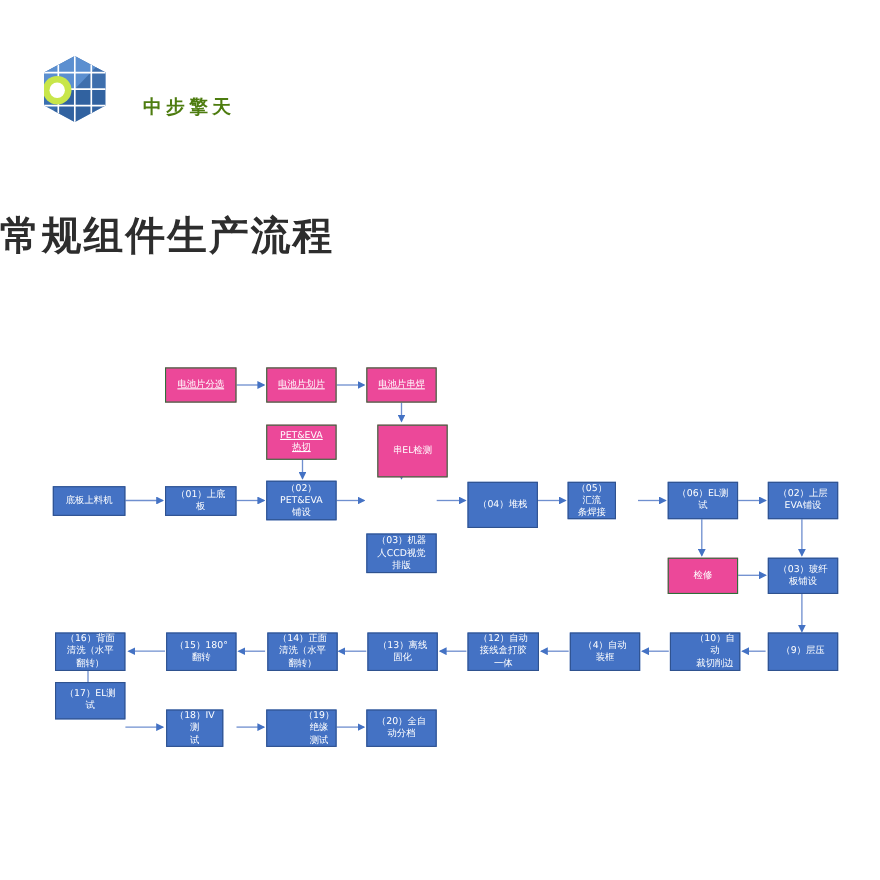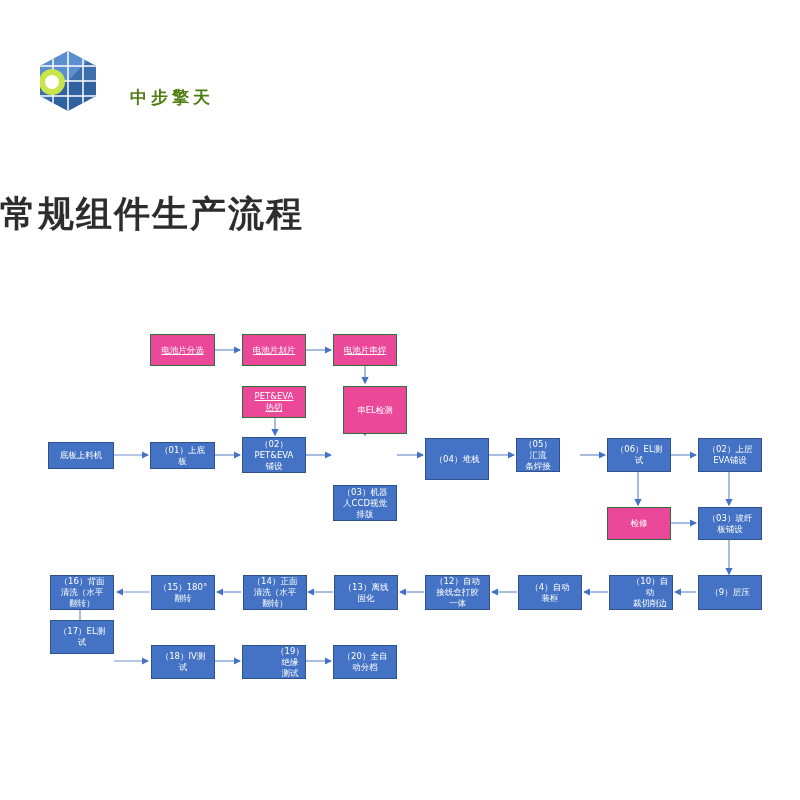--- a/index.html
+++ b/index.html
@@ -137,18 +137,18 @@
 接线盒打胶
 一体</span></div>
 <div class="box blue" style="left:518px;top:575px;width:64px;height:35px;"><span>（4）自动
 装框</span></div>
 <div class="box blue" style="left:609px;top:575px;width:64px;height:35px;padding-left:21px;"><span>（10）自动
 裁切削边</span></div>
 <div class="box blue" style="left:698px;top:575px;width:64px;height:35px;"><span>（9）层压</span></div>
 
 <div class="box blue" style="left:50px;top:620px;width:64px;height:34px;"><span>（17）EL测
 试</span></div>
-<div class="box blue" style="left:151px;top:645px;width:64px;height:34px;"><span>（18）IV测
+<div class="box blue" style="left:151px;top:645px;width:52px;height:34px;"><span>（18）IV测
 试</span></div>
 <div class="box blue" style="left:242px;top:645px;width:64px;height:34px;padding-left:35px;"><span>（19）绝缘
 测试</span></div>
 <div class="box blue" style="left:333px;top:645px;width:64px;height:34px;"><span>（20）全自
 动分档</span></div>
 
 </body></html>

